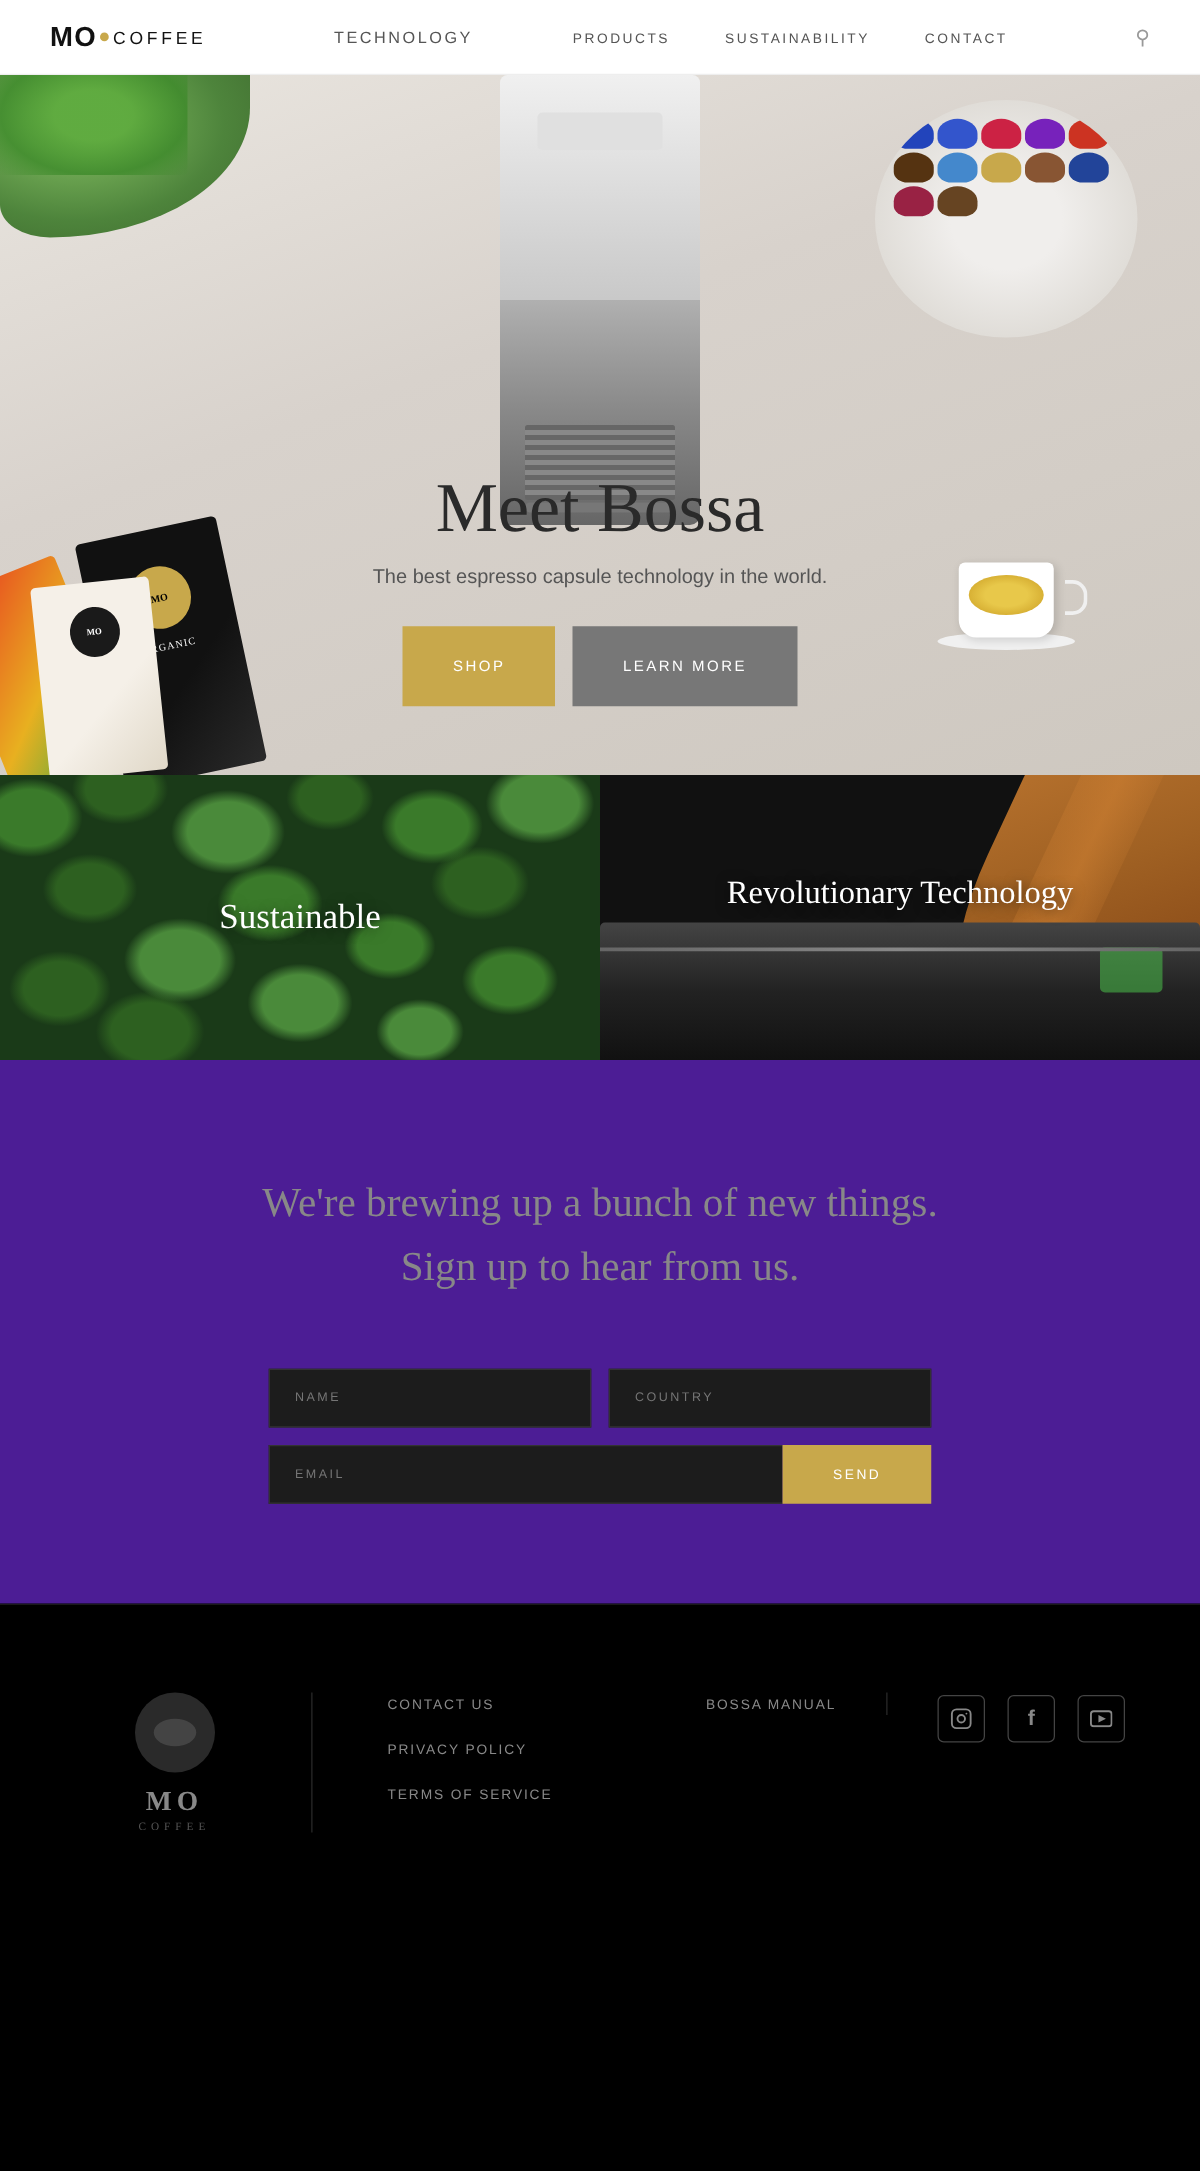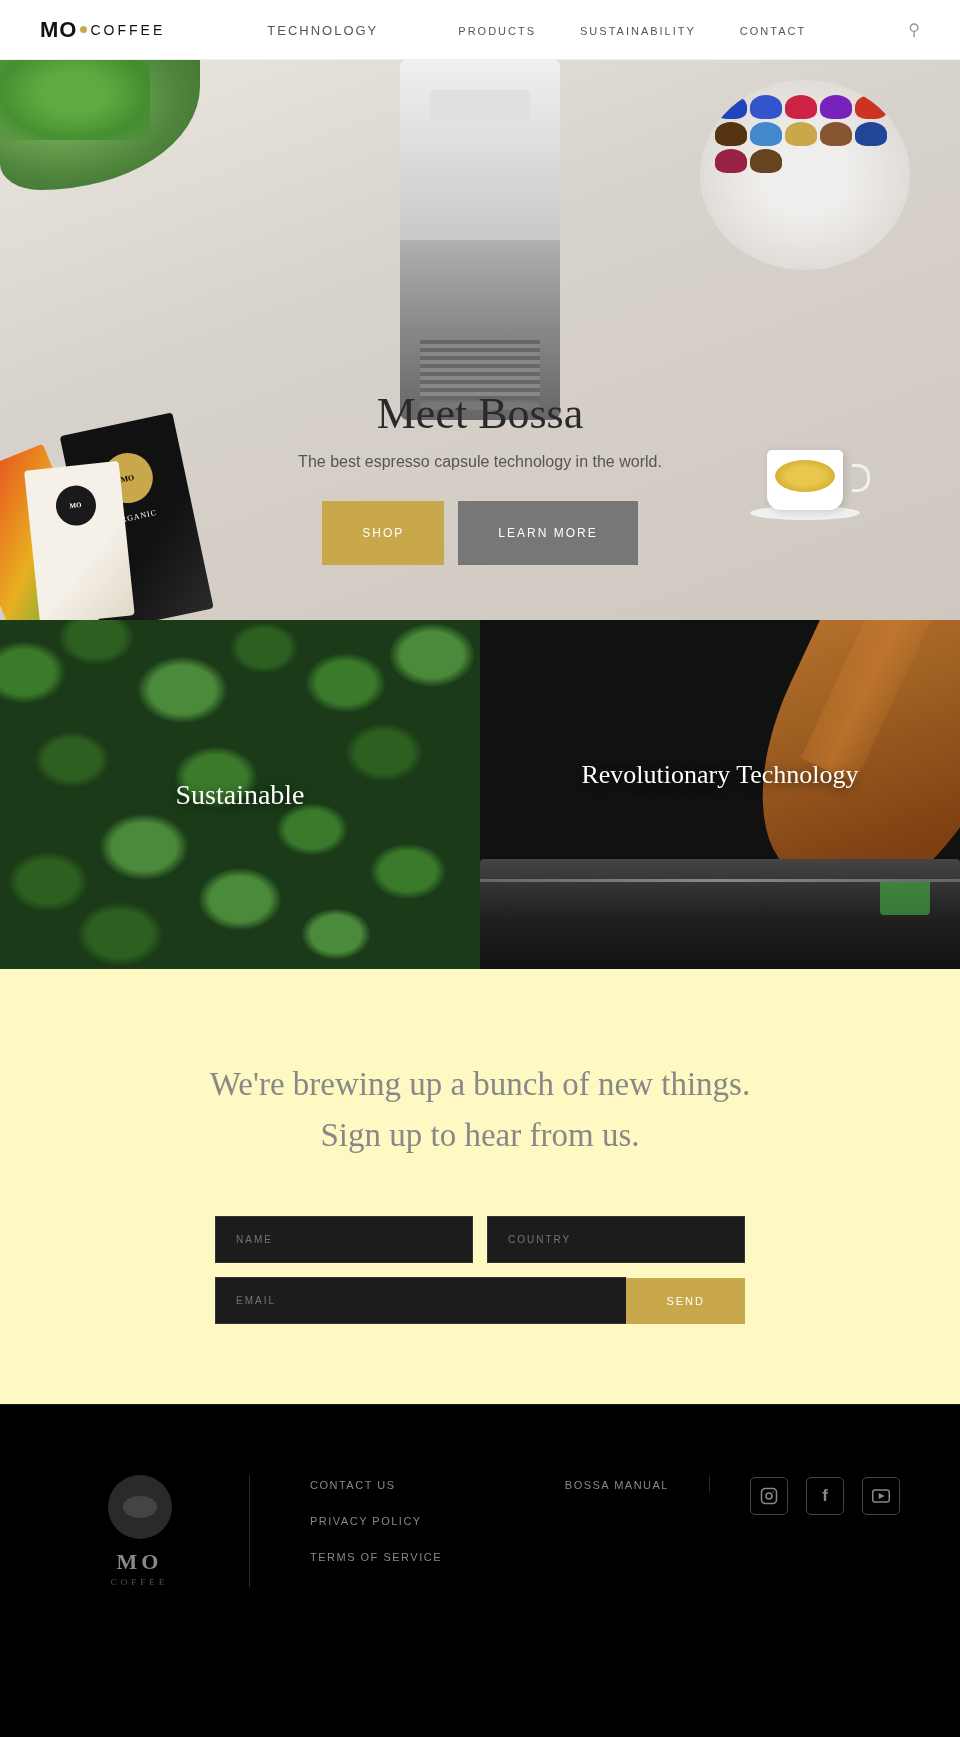--- a/index.html
+++ b/index.html
@@ -71,30 +71,30 @@
     </div>
     <div style="position:absolute; bottom:0; left:10px; width:100px; height:170px; background:linear-gradient(135deg, #e85d20 20%, #e8b020 55%, #20a84a 100%); border-radius:4px; transform:rotate(-22deg); transform-origin:bottom center;"></div>
     <div style="position:absolute; bottom:0; left:40px; width:95px; height:155px; background:linear-gradient(135deg, #f5f0e8 60%, #e0d8c8 100%); border-radius:4px; transform:rotate(-6deg); transform-origin:bottom center;">
       <div style="position:absolute; top:20px; left:50%; transform:translateX(-50%); width:40px; height:40px; background:#1a1a1a; border-radius:50%; display:flex; align-items:center; justify-content:center;">
         <span style="color:#fff; font-size:7px; font-weight:bold;">MO</span>
       </div>
     </div>
   </div>
 
   <div style="position:absolute; bottom:55px; left:50%; transform:translateX(-50%); text-align:center; width:640px;">
-    <h1 style="font-size:44px; font-weight:300; color:#2a2a2a; font-family:'Georgia',serif; margin-bottom:14px;">Meet Bossa</h1>
+    <h1 style="font-size:56px; font-weight:300; color:#2a2a2a; font-family:'Georgia',serif; margin-bottom:14px;">Meet Bossa</h1>
     <p style="font-size:16px; color:#555; font-family:Arial,sans-serif; margin-bottom:30px;">The best espresso capsule technology in the world.</p>
     <div style="display:flex; gap:14px; justify-content:center;">
       <button style="background:#c8a84b; color:#fff; border:none; padding:25px 40px; font-size:12px; letter-spacing:2px; cursor:pointer; font-family:Arial,sans-serif;">SHOP</button>
       <button style="background:#777; color:#fff; border:none; padding:15px 40px; font-size:12px; letter-spacing:2px; cursor:pointer; font-family:Arial,sans-serif;">LEARN MORE</button>
     </div>
   </div>
 </section>
 
-<div style="display:flex; width:960px; height:349px;">
+<div style="display:flex; width:960px; height:228px;">
 
   <div style="position:relative; flex:1; overflow:hidden; cursor:pointer; background:#1a3a18;">
 
     <div style="position:absolute; inset:0; background:
       radial-gradient(ellipse 60px 45px at 5% 15%, #3a7a2a 50%, transparent 70%),
       radial-gradient(ellipse 55px 40px at 20% 5%, #2d6020 50%, transparent 70%),
       radial-gradient(ellipse 65px 48px at 38% 20%, #4a8a3a 50%, transparent 70%),
       radial-gradient(ellipse 50px 37px at 55% 8%, #2d6020 50%, transparent 70%),
       radial-gradient(ellipse 58px 43px at 72% 18%, #3a7a2a 50%, transparent 70%),
       radial-gradient(ellipse 62px 46px at 90% 10%, #4a8a3a 50%, transparent 70%),
@@ -118,31 +118,31 @@
     <div style="position:absolute; top:-40px; right:60px; width:60px; height:200px; background:linear-gradient(90deg, rgba(205,127,50,0.3) 0%, rgba(205,127,50,0.6) 50%, rgba(205,127,50,0.2) 100%); transform:rotate(25deg);"></div>
 
     <div style="position:absolute; bottom:0; left:0; right:0; height:110px; background:linear-gradient(180deg, #444 0%, #222 50%, #111 100%); border-radius:4px 4px 0 0;">
       <div style="position:absolute; top:20px; right:30px; width:50px; height:36px; background:rgba(72,180,72,0.6); border-radius:4px;"></div>
       <div style="position:absolute; top:20px; left:0; right:0; height:3px; background:linear-gradient(90deg, #666, #888, #666);"></div>
     </div>
     <div style="position:absolute; top:50%; left:50%; transform:translate(-50%,-50%); color:#fff; font-size:26px; font-weight:300; font-family:'Georgia',serif; text-shadow:0 2px 10px rgba(0,0,0,0.6); white-space:nowrap; text-align:center; margin-top:-20px;">Revolutionary Technology</div>
   </div>
 </div>
 
-<section style="background:#fef9c3; padding:90px 46px 80px; text-align:center;">
+<section style="background:#4c1d95; padding:90px 46px 80px; text-align:center;">
   <div style="color:#888; font-size:33px; font-weight:300; font-family:'Georgia',serif; line-height:1.55; margin-bottom:55px;">
     <span>We're brewing up a bunch of new things.</span><br>
     <span>Sign up to hear from us.</span>
   </div>
   <div style="max-width:530px; margin:0 auto;">
     <div style="display:flex; gap:14px; margin-bottom:14px;">
       <input type="text" style="flex: 1 1 0%; background: rgb(28, 28, 28); border: 1px solid rgb(51, 51, 51); color: rgb(204, 204, 204); padding: 17px 20px; font-size: 10px; letter-spacing: 2px; text-transform: uppercase; font-family: Arial, sans-serif; outline: none;" placeholder="NAME">
       <input type="text" style="flex: 1 1 0%; background: rgb(28, 28, 28); border: 1px solid rgb(51, 51, 51); color: rgb(204, 204, 204); padding: 17px 20px; font-size: 10px; letter-spacing: 2px; text-transform: uppercase; font-family: Arial, sans-serif; outline: none;" placeholder="COUNTRY">
     </div>
-    <div style="display:flex; gap:0;align-items:flex-end;">
+    <div style="display:flex; gap:0;">
       <input type="email" style="flex: 1 1 0%; background: rgb(28, 28, 28); border-top: 1px solid rgb(51, 51, 51); border-bottom: 1px solid rgb(51, 51, 51); border-left: 1px solid rgb(51, 51, 51); border-image: initial; border-right: none; color: rgb(204, 204, 204); padding: 17px 20px; font-size: 10px; letter-spacing: 2px; text-transform: uppercase; font-family: Arial, sans-serif; outline: none;" placeholder="EMAIL">
       <button style="background:#c8a84b; color:#fff; border:none; padding:17px 40px; font-size:11px; letter-spacing:2px; cursor:pointer; font-family:Arial,sans-serif; white-space:nowrap;">SEND</button>
     </div>
   </div>
 </section>
 
 <footer style="background:#000; padding:70px 60px 50px; border-top:1px solid #1a1a1a;">
   <div style="display:flex; align-items:flex-start; gap:0;">
 
     <div style="width:190px; display:flex; flex-direction:column; align-items:center; padding-right:30px; border-right:1px solid #2a2a2a;">

